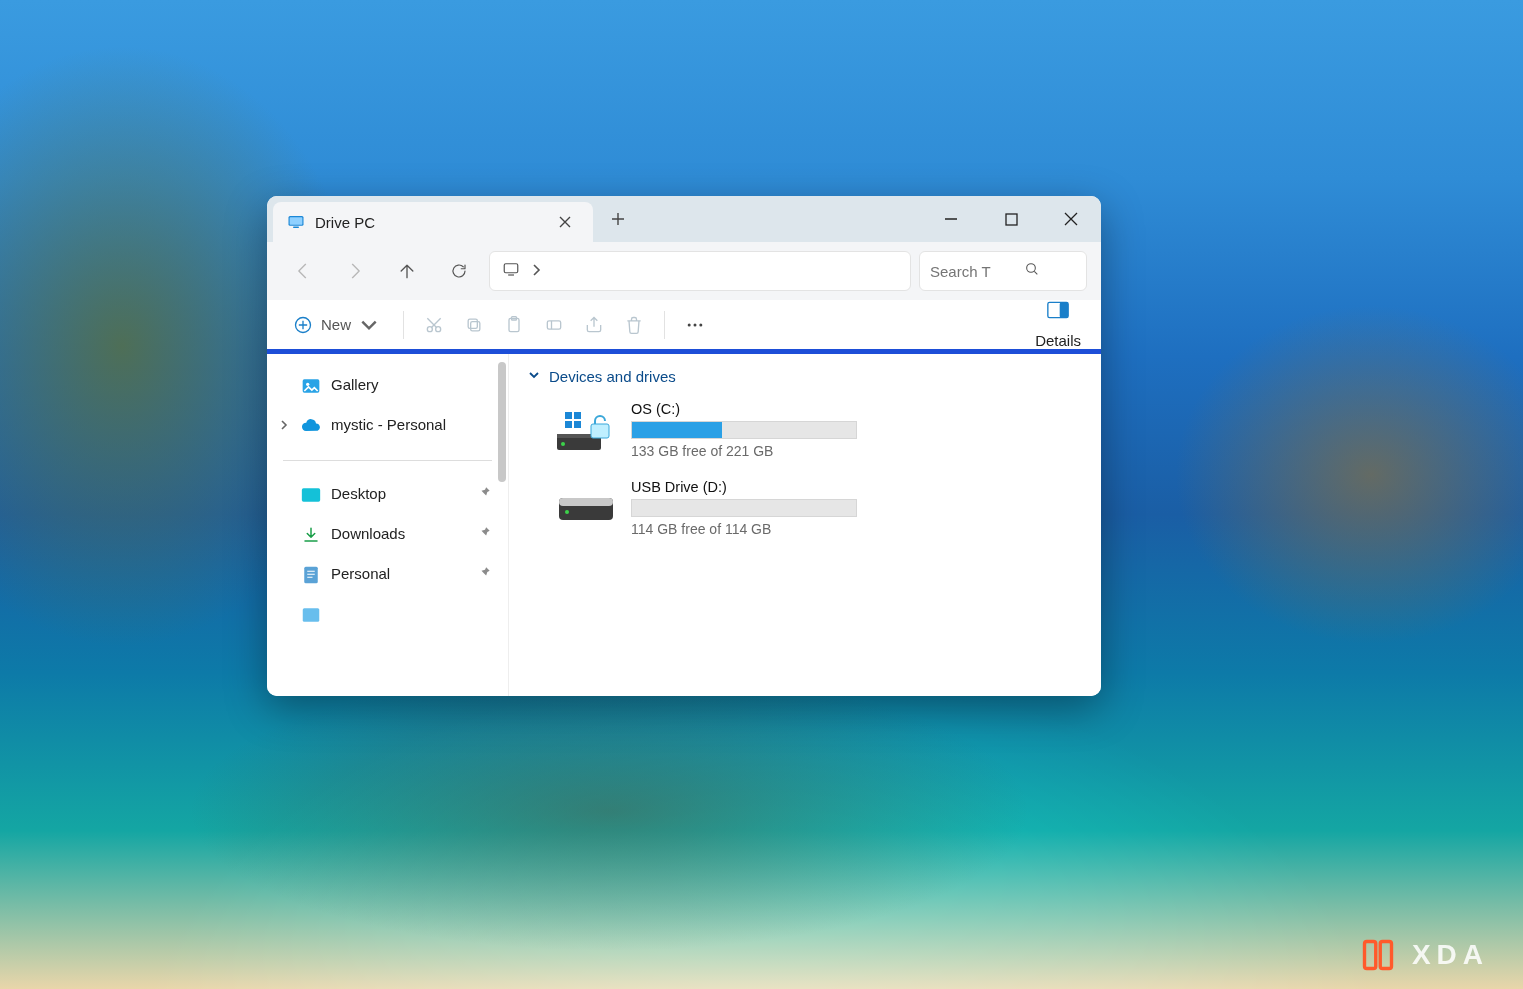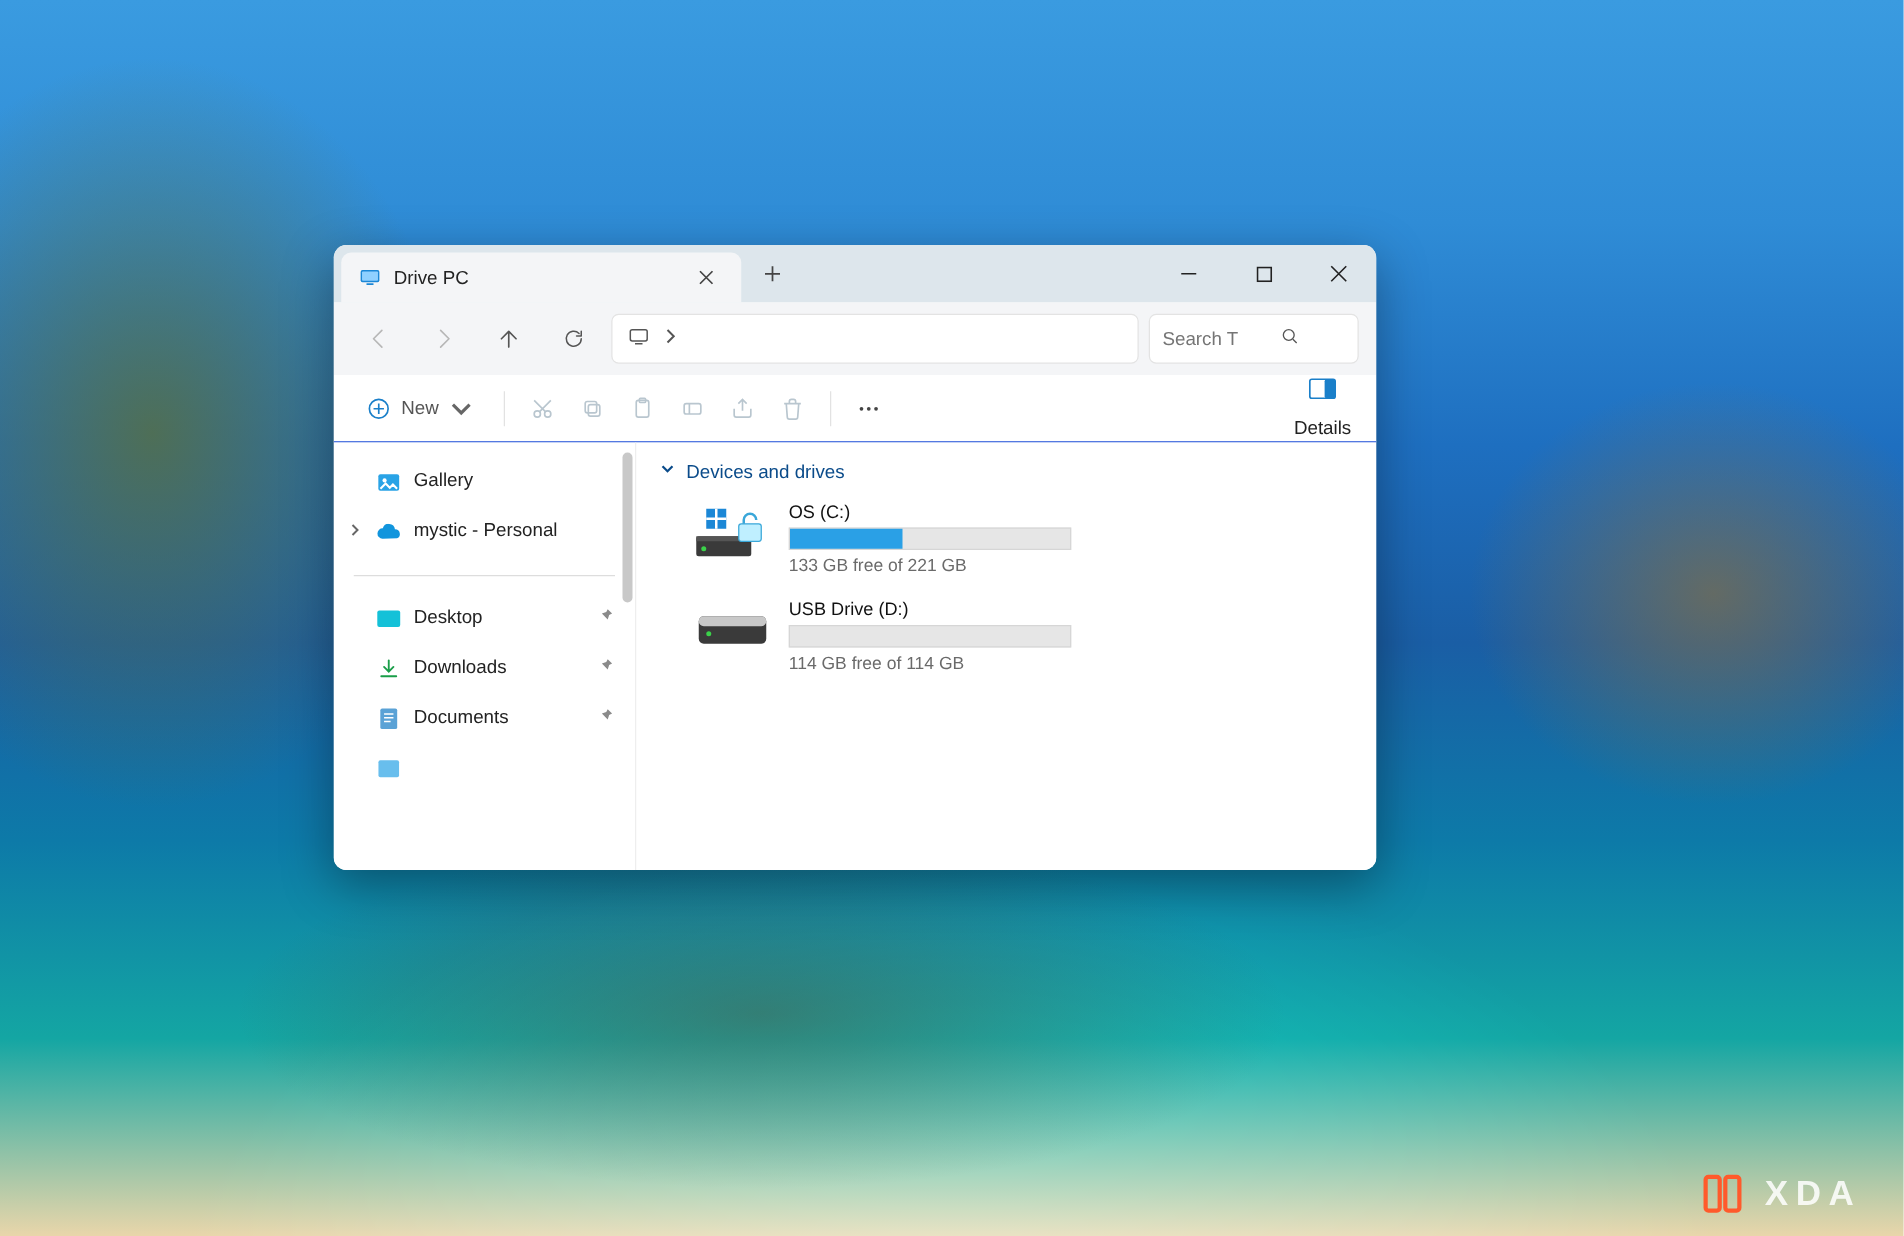--- a/index.html
+++ b/index.html
@@ -83,21 +83,21 @@
 .addr .chev { color:#555; }
 .search {
   width: 168px; height: 40px; background:#fff; border:1px solid #e3e3e3; border-radius:6px;
   display:flex; align-items:center; padding:0 10px; gap:8px; color:#666;
 }
 .search input { border:0; outline:0; width: 86px; font-size:15px; color:#333; background:transparent; }
 
 
 #toolbar {
   height: 54px; background:#fff;
-  border-bottom:1px solid #1d4ed8;
+  border-bottom:5px solid #1d4ed8;
   display:flex; align-items:center; padding:0 12px;
 }
 .tbtn { height:38px; padding:0 10px; display:flex;align-items:center;gap:8px;color:#1a7fc9;border-radius:6px;}
 .tbtn.dis { color:#b9c6cf; }
 .tbtn.big { padding:0 14px; font-size:15px; color:#555;}
 .tbtn svg { width:20px; height:20px; }
 .tdiv { width:1px; height:28px; background:#e2e2e2; margin:0 10px; }
 .tspacer { flex:1; }
 .details { display:flex; align-items:center; gap:10px; color:#222; font-size:15px; padding-right:8px;flex-direction:column;}
 .details svg { width:22px; height:18px; }
@@ -126,21 +126,21 @@
 .sbDivider { height:1px; background:#ddd; margin:10px 16px; }
 .sbScrollbar {
   position:absolute; right:2px; top:8px; width:8px; height:120px;
   background:#c8c8c8; border-radius:4px;
 }
 
 #main { flex:1; padding:10px 18px; overflow:auto;}
 .groupHdr { display:flex;align-items:center;gap:8px;color:#0a4b8a;font-size:15px;padding:4px 0 10px;}
 .groupHdr .caret { color:#0a4b8a; }
 .drive {
-  display:flex; gap:14px; padding:6px 0 14px 28px; align-items:flex-start;
+  display:flex; gap:14px; padding:6px 0 14px 28px; align-items:center;
 }
 .driveIcon { width:62px; height:46px; display:flex;align-items:center;justify-content:center;}
 .driveInfo { display:flex; flex-direction:column; gap:4px; width: 246px;}
 .driveName { font-size:14.5px; color:#111; }
 .driveBar {
   width:226px; height:18px; background:#e6e6e6; border:1px solid #d6d6d6;
   position:relative;
 }
 .driveBar>span { position:absolute; left:0; top:0; bottom:0; background:#2aa0e6; }
 .driveFree { font-size:14px; color:#6a6a6a; }
@@ -374,21 +374,21 @@
                 </svg>
             </span>
           </div>
           <div class="sbItem">
             <span class="ico">
               <svg width="16" height="18" viewBox="0 0 20 24">
                   <rect x="1" y="1" width="18" height="22" rx="2" fill="#5aa2d6"></rect>
                   <path d="M5 7h10M5 11h10M5 15h7" stroke="#fff" stroke-width="1.6"></path>
                 </svg>
             </span>
-            <span>Documents</span>
+            <span>Personal</span>
             <span class="pin">
               <svg width="14" height="14" viewBox="0 0 24 24">
                   <path d="M14 4l6 6-4 2-2 6-4-4-5 5 5-5-4-4 6-2z" fill="currentColor"></path>
                 </svg>
             </span>
           </div>
           <div class="sbItem" style="opacity:.7">
             <span class="ico">
               <svg width="18" height="16" viewBox="0 0 24 20">
                   <rect x="1" y="1" width="22" height="18" rx="2" fill="#29a3e6"></rect>

